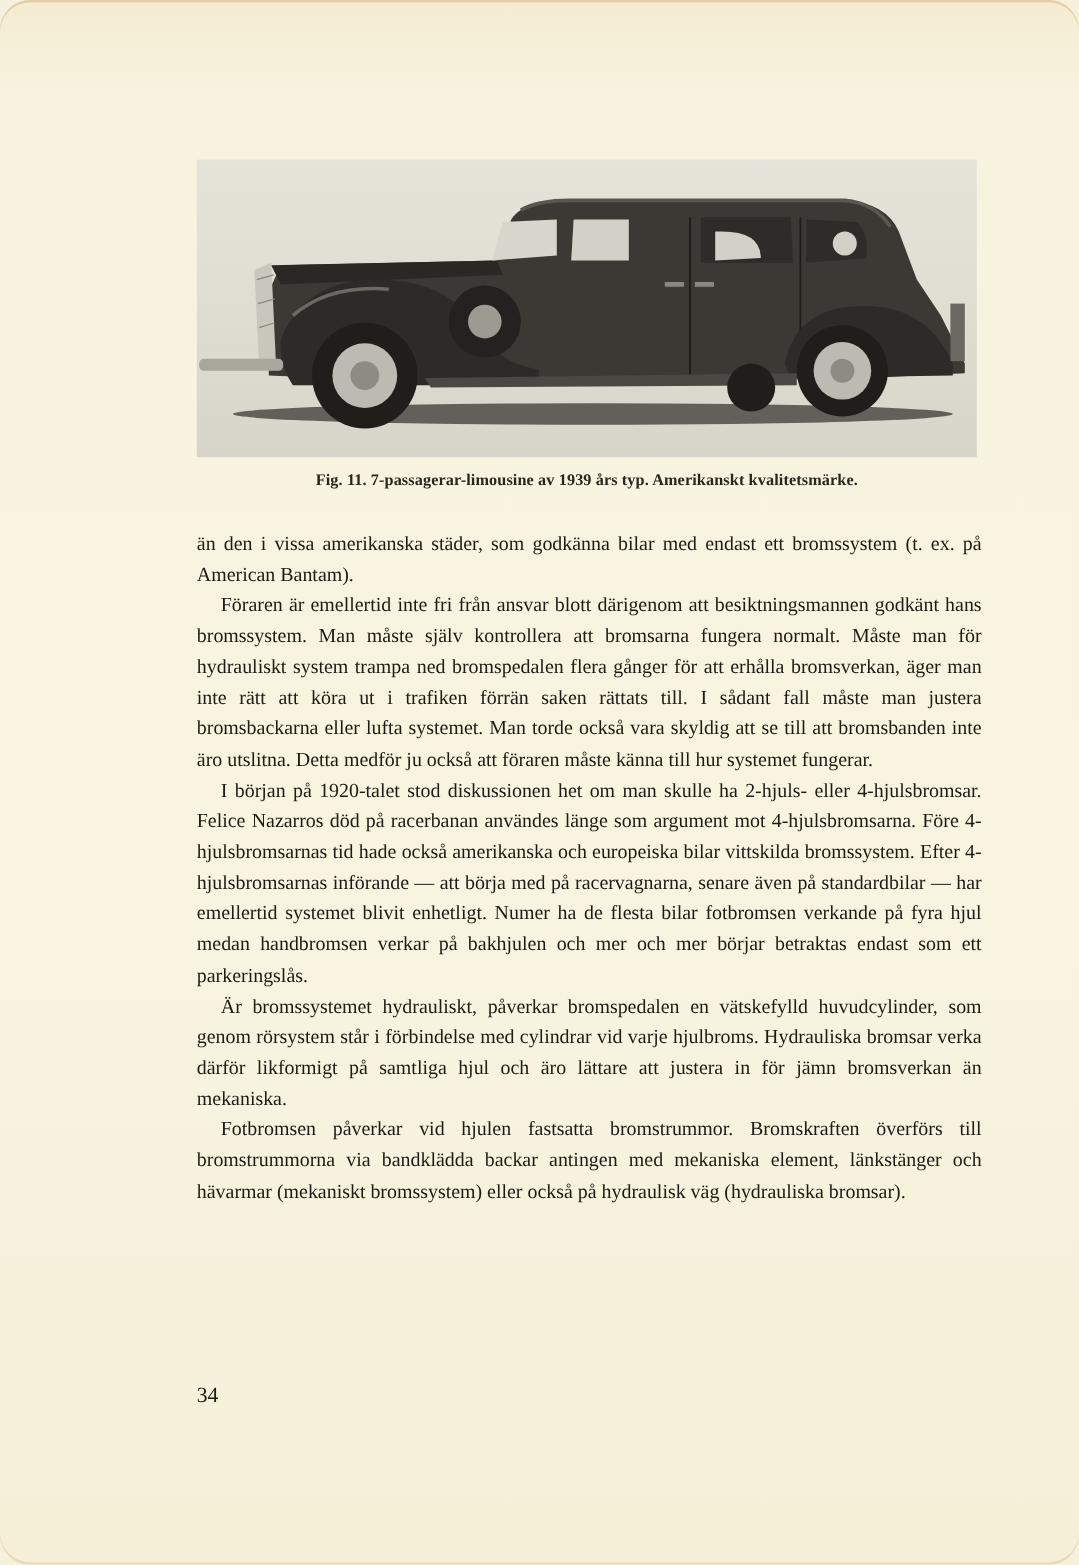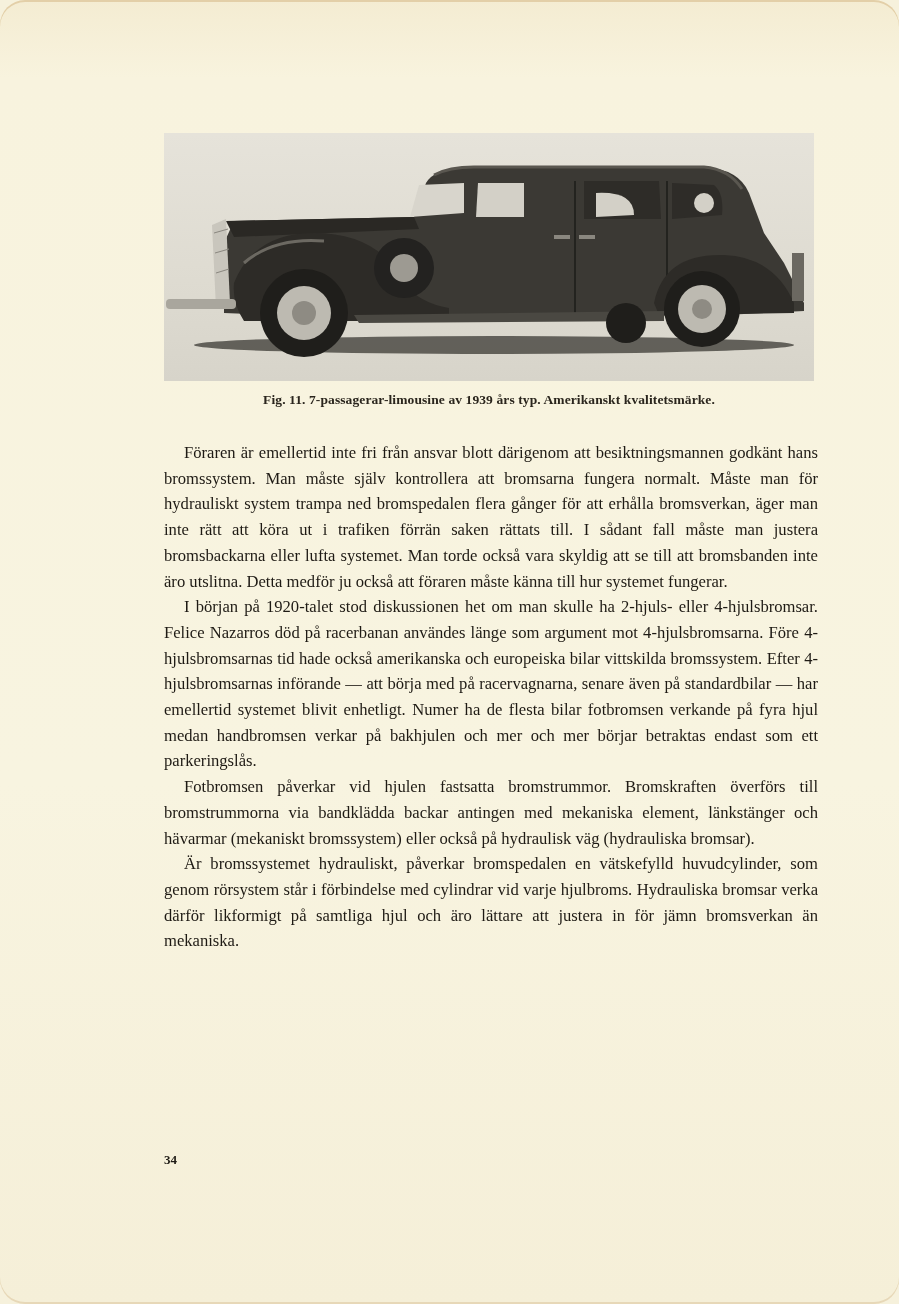--- a/index.html
+++ b/index.html
@@ -29,21 +29,21 @@
     font-weight: bold; color: #2a251d;
   }
   .body-text {
     position: absolute; left: 164px; top: 440px; width: 654px;
     font-size: 16.6px; line-height: 25.7px; text-align: justify;
   }
   .body-text p { margin: 0; text-indent: 20px; }
   .body-text p.noindent { text-indent: 0; }
   .page-number {
     position: absolute; left: 164px; top: 1152px;
-    font-size: 13px; font-weight: bold;
+    font-size: 18px; font-weight: normal;
   }
 </style>
 </head>
 <body>
 
 <div class="page">
 
   <div class="figure">
     <svg viewBox="0 0 650 248">
 
@@ -92,21 +92,22 @@
       <circle cx="538" cy="176" r="10" fill="#8e8b83"></circle>
       <circle cx="462" cy="190" r="20" fill="#1f1e1b"></circle>
 
       <rect x="628" y="120" width="12" height="48" fill="#6b6861"></rect>
     </svg>
   </div>
 
   <div class="caption">Fig. 11.  7-passagerar-limousine av 1939 års typ.  Amerikanskt kvalitetsmärke.</div>
 
   <div class="body-text">
+    <p class="noindent">än den i vissa amerikanska städer, som godkänna bilar med endast ett bromssystem (t. ex. på American Bantam).</p>
     <p>Föraren är emellertid inte fri från ansvar blott därigenom att besiktningsmannen godkänt hans bromssystem. Man måste själv kontrollera att bromsarna fungera normalt. Måste man för hydrauliskt system trampa ned bromspedalen flera gånger för att erhålla bromsverkan, äger man inte rätt att köra ut i trafiken förrän saken rättats till. I sådant fall måste man justera bromsbackarna eller lufta systemet. Man torde också vara skyldig att se till att bromsbanden inte äro utslitna. Detta medför ju också att föraren måste känna till hur systemet fungerar.</p>
     <p>I början på 1920-talet stod diskussionen het om man skulle ha 2-hjuls- eller 4-hjulsbromsar. Felice Nazarros död på racerbanan användes länge som argument mot 4-hjulsbromsarna. Före 4-hjulsbromsarnas tid hade också amerikanska och europeiska bilar vittskilda bromssystem. Efter 4-hjulsbromsarnas införande — att börja med på racervagnarna, senare även på standardbilar — har emellertid systemet blivit enhetligt. Numer ha de flesta bilar fotbromsen verkande på fyra hjul medan handbromsen verkar på bakhjulen och mer och mer börjar betraktas endast som ett parkeringslås.</p>
+    <p>Är bromssystemet hydrauliskt, påverkar bromspedalen en vätskefylld huvudcylinder, som genom rörsystem står i förbindelse med cylindrar vid varje hjulbroms. Hydrauliska bromsar verka därför likformigt på samtliga hjul och äro lättare att justera in för jämn bromsverkan än mekaniska.</p>
     <p>Fotbromsen påverkar vid hjulen fastsatta bromstrummor. Bromskraften överförs till bromstrummorna via bandklädda backar antingen med mekaniska element, länkstänger och hävarmar (mekaniskt bromssystem) eller också på hydraulisk väg (hydrauliska bromsar).</p>
-    <p>Är bromssystemet hydrauliskt, påverkar bromspedalen en vätskefylld huvudcylinder, som genom rörsystem står i förbindelse med cylindrar vid varje hjulbroms. Hydrauliska bromsar verka därför likformigt på samtliga hjul och äro lättare att justera in för jämn bromsverkan än mekaniska.</p>
   </div>
 
   <div class="page-number">34</div>
 
 </div>
 
 </body></html>

